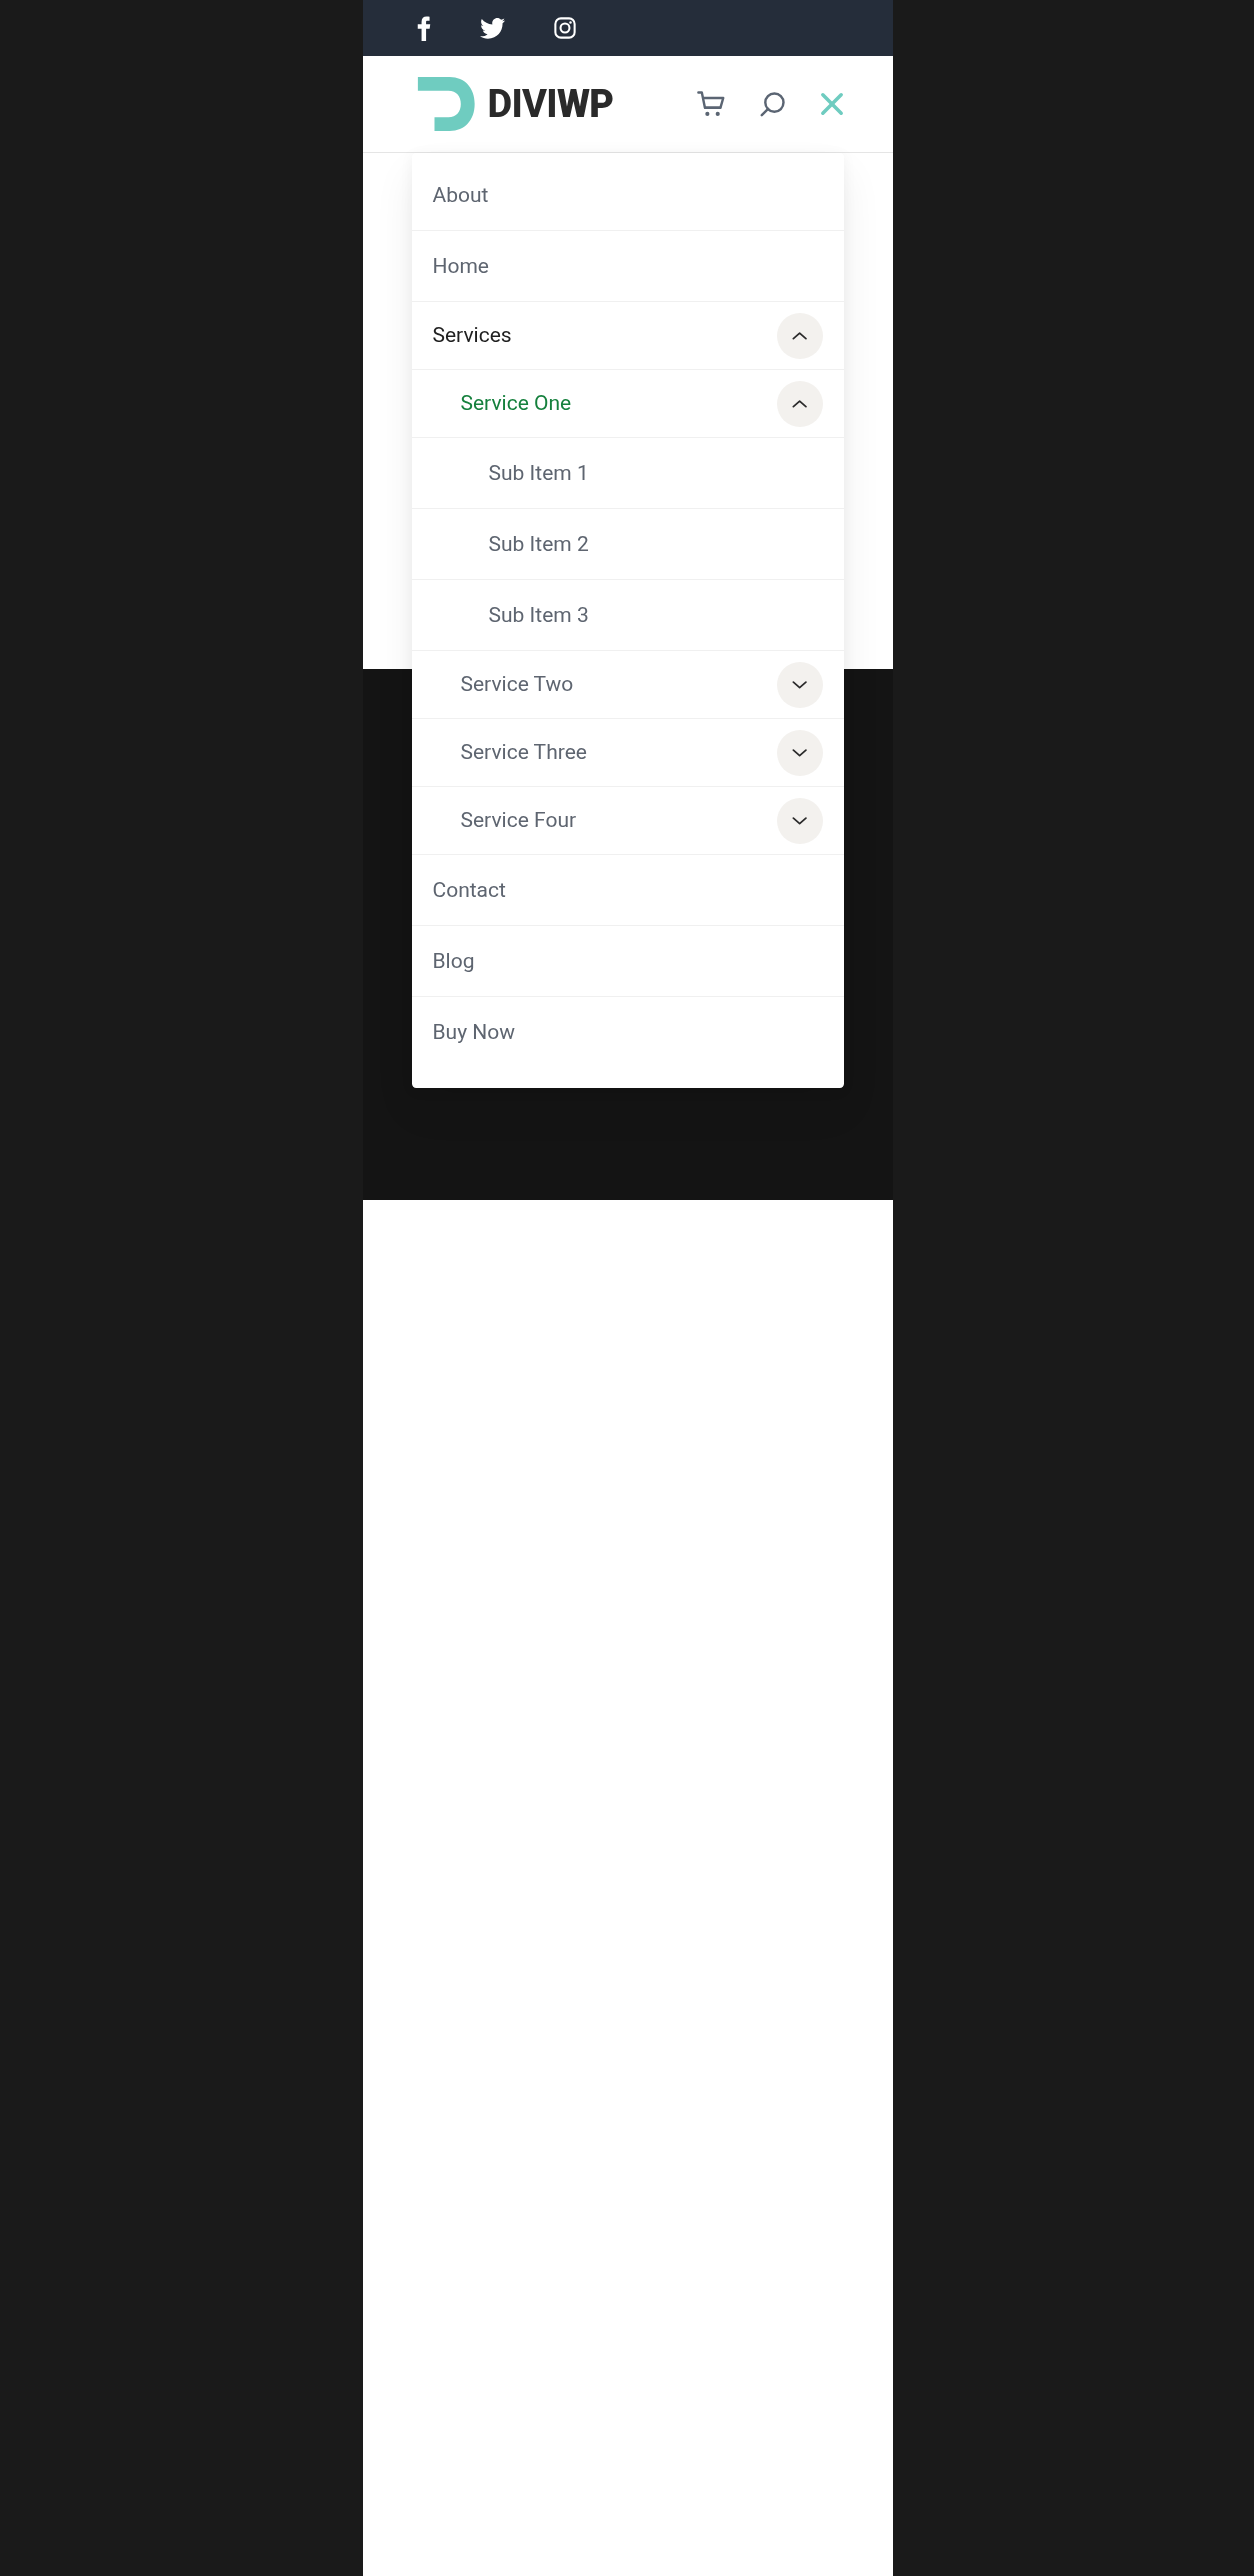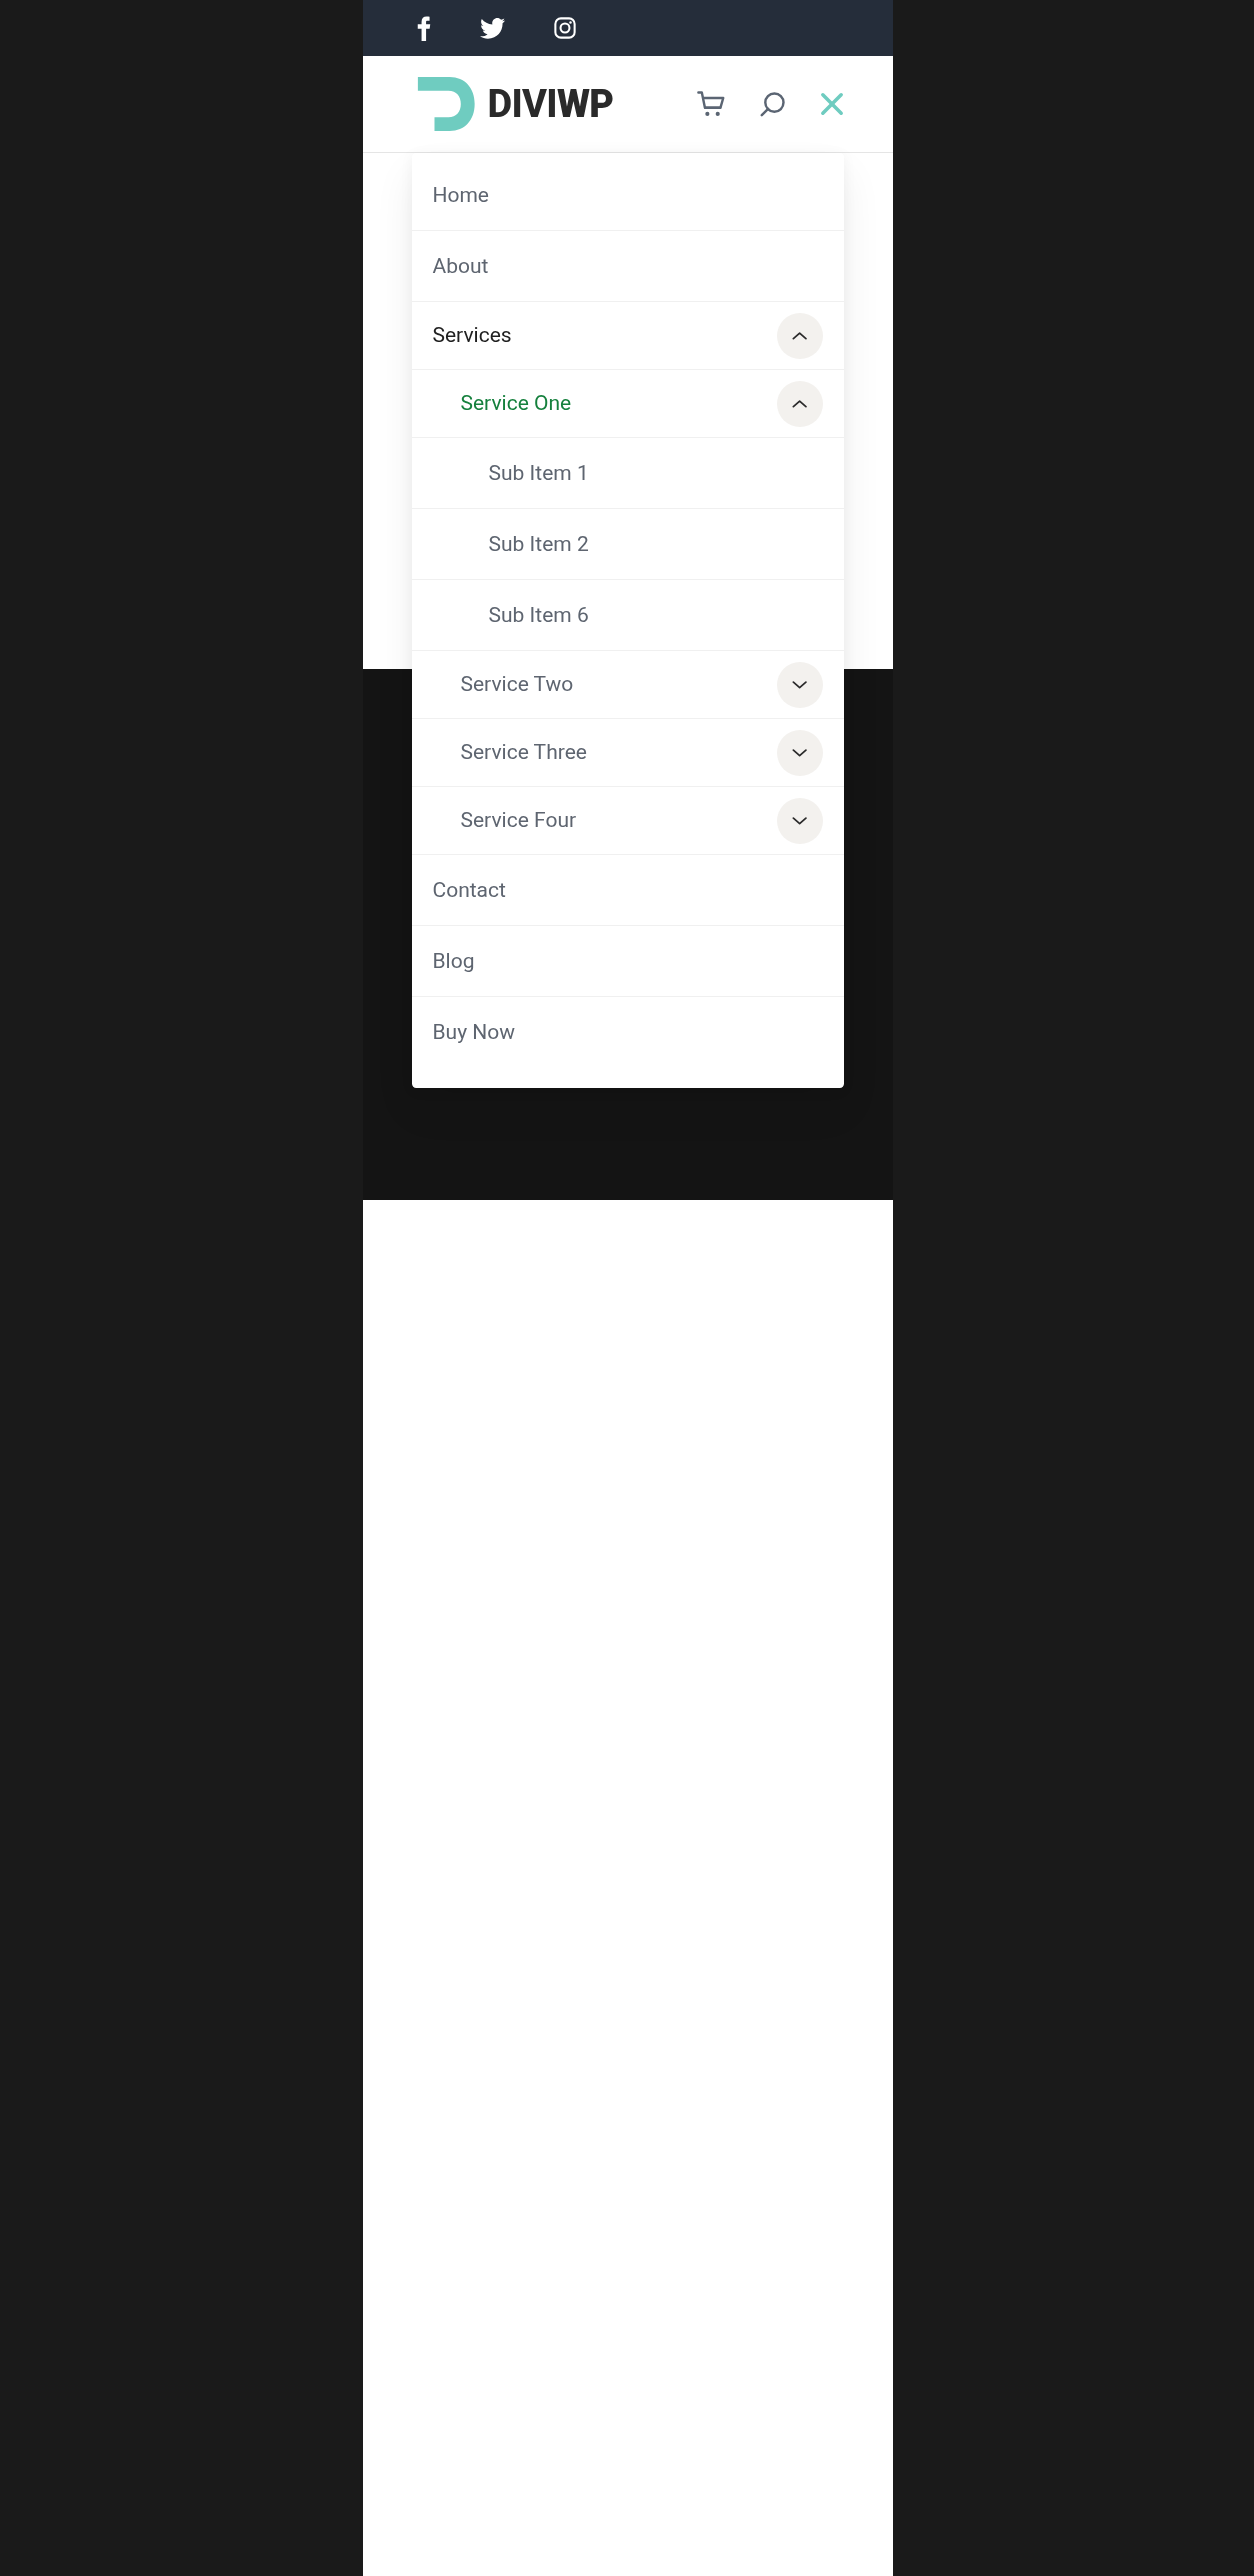--- a/index.html
+++ b/index.html
@@ -209,25 +209,25 @@
 
     <div class="stage">
       <div class="stage-inner">
         <div class="whitebg"></div>
         <div class="blackbg"></div>
 
         <div class="menu-panel">
           <ul class="menu top-level">
 
             <li>
+                <div class="simple">About</div>
+              </li>
+
+            <li>
                 <div class="simple">Home</div>
-              </li>
-
-            <li>
-                <div class="simple">About</div>
               </li>
 
             <li>
               <div class="row active">
                 <span class="label" style="color:#1f1f1f">Services</span>
                 <span class="expander">
                   <svg width="15.3" height="9.8" viewBox="0 0 22 14" fill="none" stroke="#2a2a2a" stroke-width="2.5" stroke-linecap="round" stroke-linejoin="round">
                       <polyline points="2,11 11,3 20,11"></polyline>
                     </svg>
                 </span>
@@ -244,21 +244,21 @@
                     </span>
                   </div>
                   <ul>
                     <li>
                         <div class="simple" style="padding-left:77px; margin-left:0">Sub Item 1</div>
                       </li>
                     <li>
                         <div class="simple" style="padding-left:77px">Sub Item 2</div>
                       </li>
                     <li>
-                        <div class="simple" style="padding-left:77px">Sub Item 6</div>
+                        <div class="simple" style="padding-left:77px">Sub Item 3</div>
                       </li>
                   </ul>
                 </li>
 
                 <li>
                   <div class="row" style="padding-left:49px">
                     <span class="label">Service Two</span>
                     <span class="expander">
                       <svg width="15.3" height="9.8" viewBox="0 0 22 14" fill="none" stroke="#2a2a2a" stroke-width="2.5" stroke-linecap="round" stroke-linejoin="round">
                           <polyline points="2,3 11,11 20,3"></polyline>

